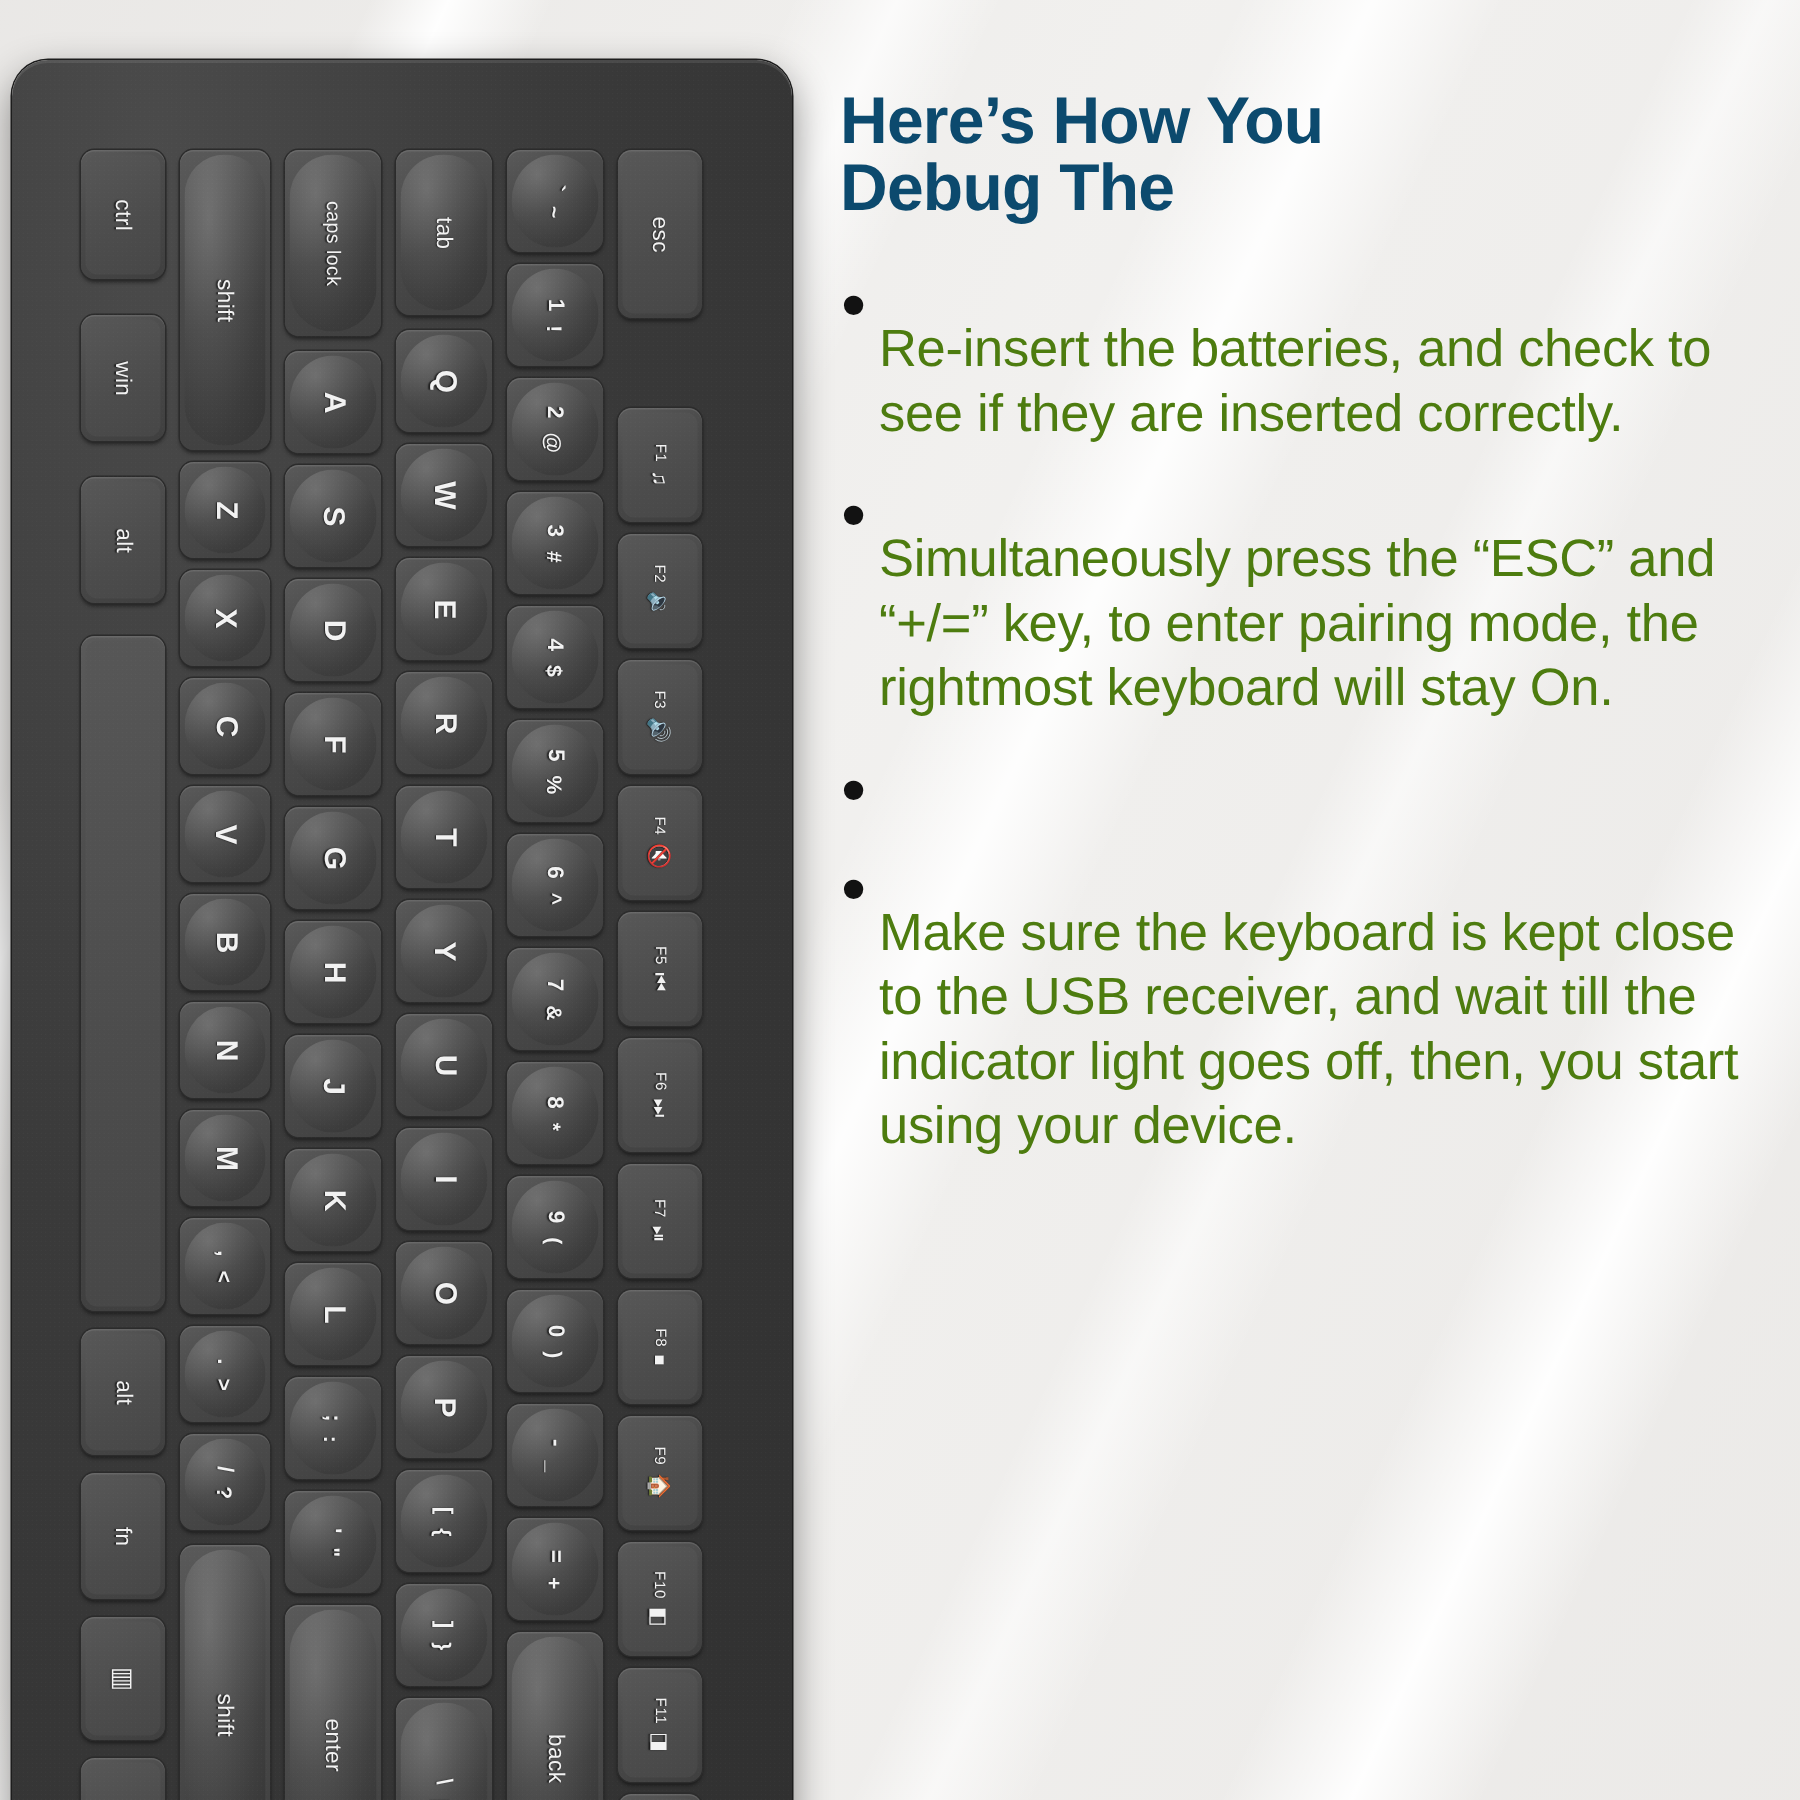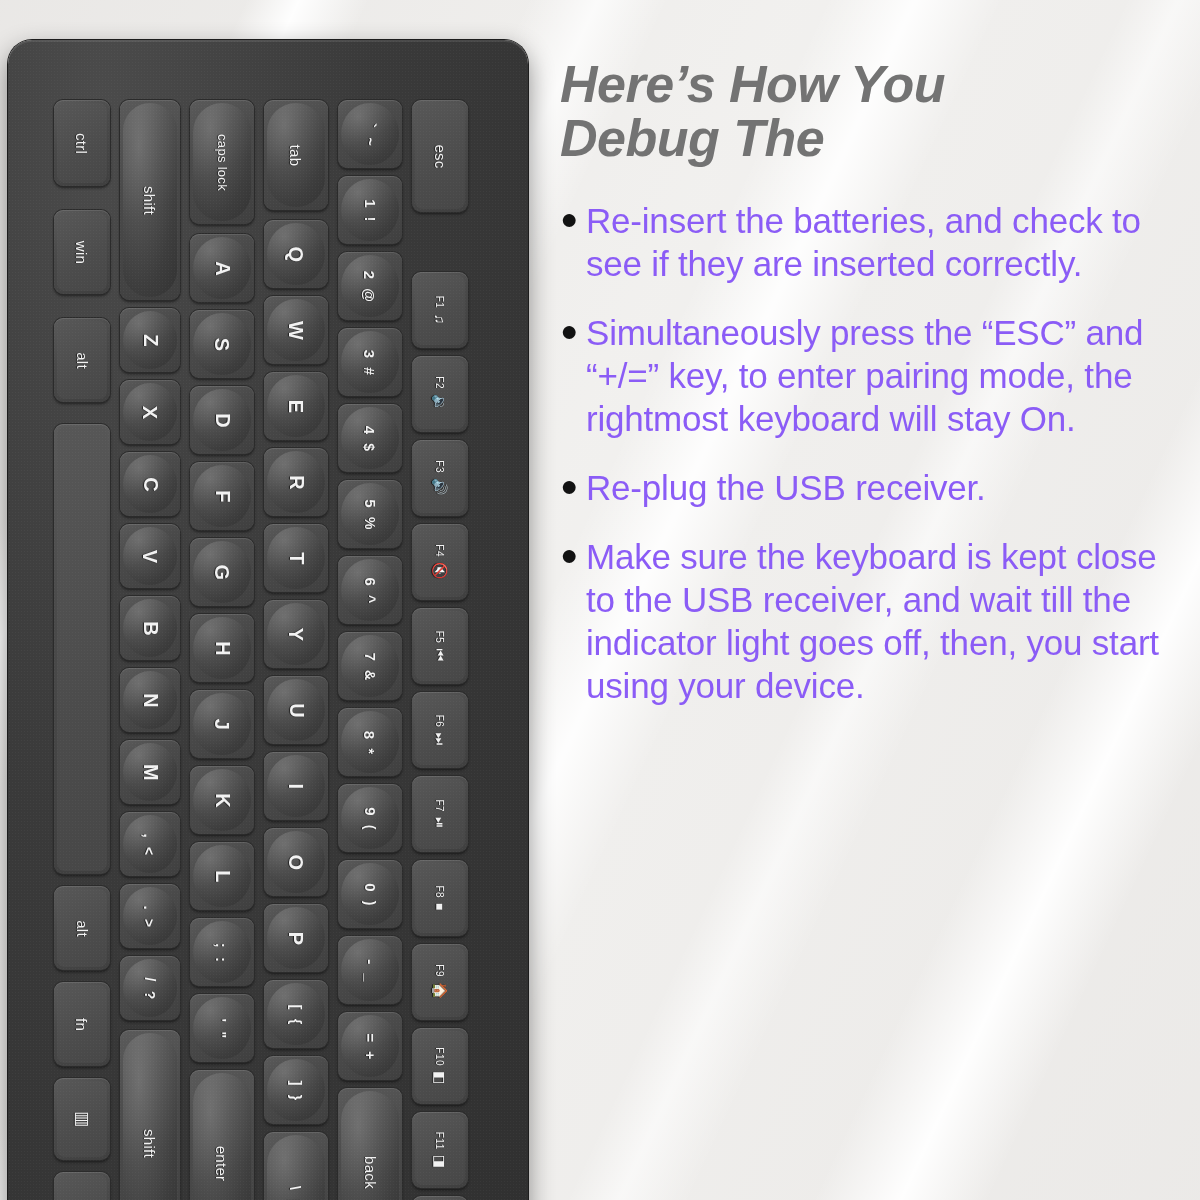--- a/index.html
+++ b/index.html
@@ -84,39 +84,39 @@
   .lbl.fkey .fn{ font-size:10px; font-weight:400; letter-spacing:.5px;}
   .lbl.fkey .gly{ font-size:14px; line-height:1; }
   .lbl.iconly{ font-size:17px; }
 
   
   #content{
     position:absolute; left:552px; top:0; width:648px; height:1200px; z-index:3;
     padding:58px 14px 0 8px;
   }
   #title{
-    color:#737373;
-    font-size:52px; line-height:1.03; font-weight:800;
+    color:#0c4a6e;
+    font-size:44px; line-height:1.03; font-weight:800;
     letter-spacing:-.5px;
     font-family:"Liberation Sans", sans-serif;
-    font-style:italic;
   }
   #bullet-list{ margin-top:34px; }
   .bullet{
     display:flex; align-items:flex-start;
     margin-bottom:26px;
   }
   .dot{
     color:#121212; font-size:30px; line-height:40px;
     width:26px; flex:0 0 26px; text-align:left;
   }
   .btext{
-    color:#8b5cf6; font-size:35px; line-height:43px;
+    color:#4d7c0f; font-size:35px; line-height:43px;
     font-weight:400; letter-spacing:-.2px;
     font-family:"Liberation Sans", sans-serif;
+    margin-top:28px;
   }
 </style>
 </head>
 <body>
 
 <div id="bg-texture"></div>
 
 <div id="keyboard-panel">
   <div id="keyboard-body">
 
@@ -549,21 +549,20 @@
       <span class="btext">Re-insert the batteries, and check to see if they are inserted correctly.</span>
     </div>
 
     <div class="bullet">
       <span class="dot">●</span>
       <span class="btext">Simultaneously press the “ESC” and “+/=” key, to enter pairing mode, the rightmost keyboard will stay On.</span>
     </div>
 
     <div class="bullet">
       <span class="dot">●</span>
-      <span class="btext">Re-plug the USB receiver.</span>
     </div>
 
     <div class="bullet">
       <span class="dot">●</span>
       <span class="btext">Make sure the keyboard is kept close to the USB receiver, and wait till the indicator light goes off, then, you start using your device.</span>
     </div>
 
   </div>
 </div>
 

